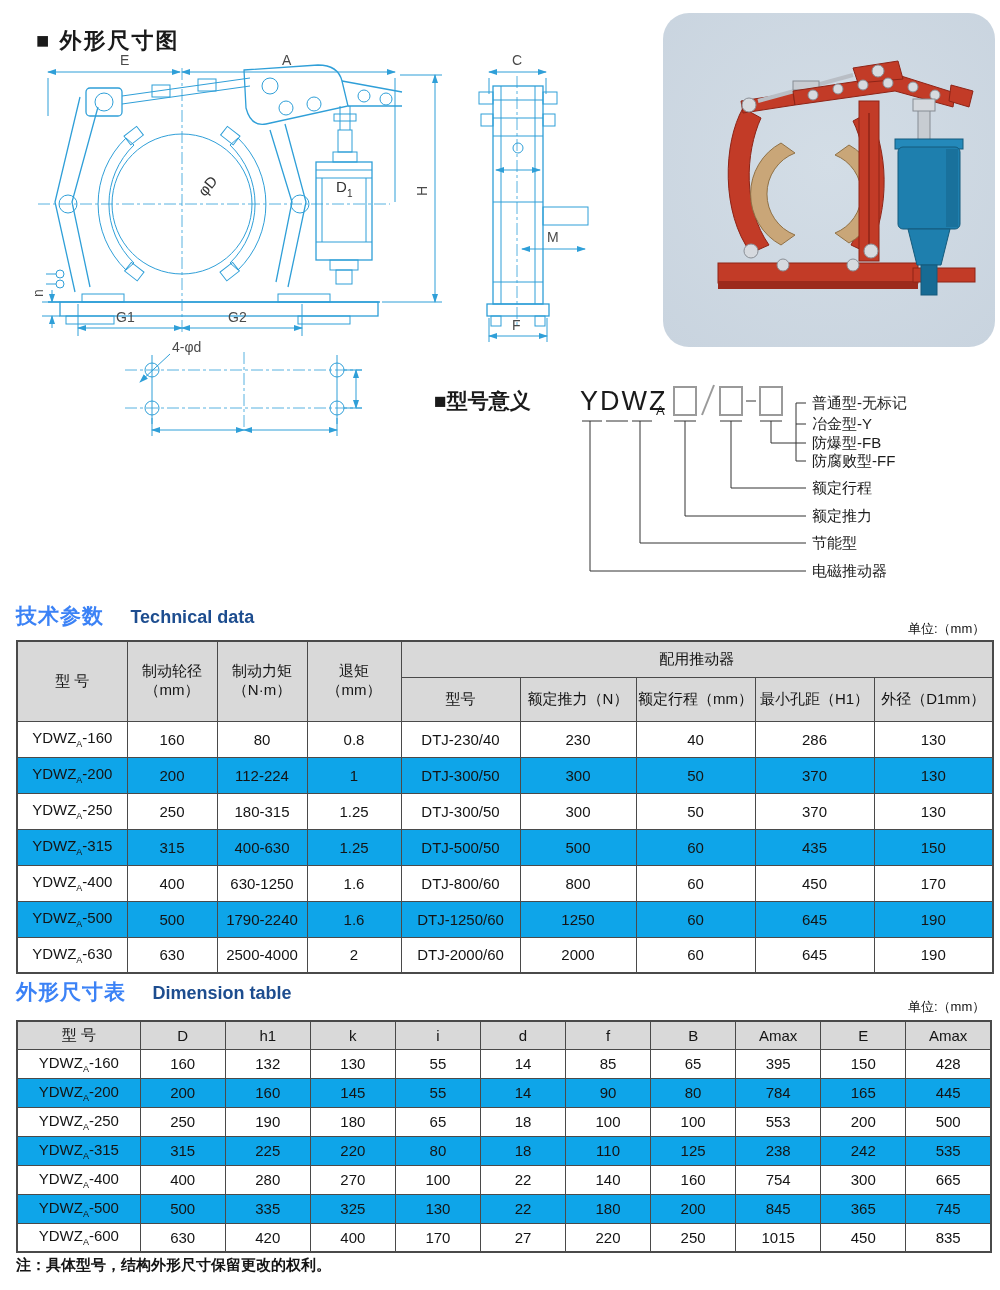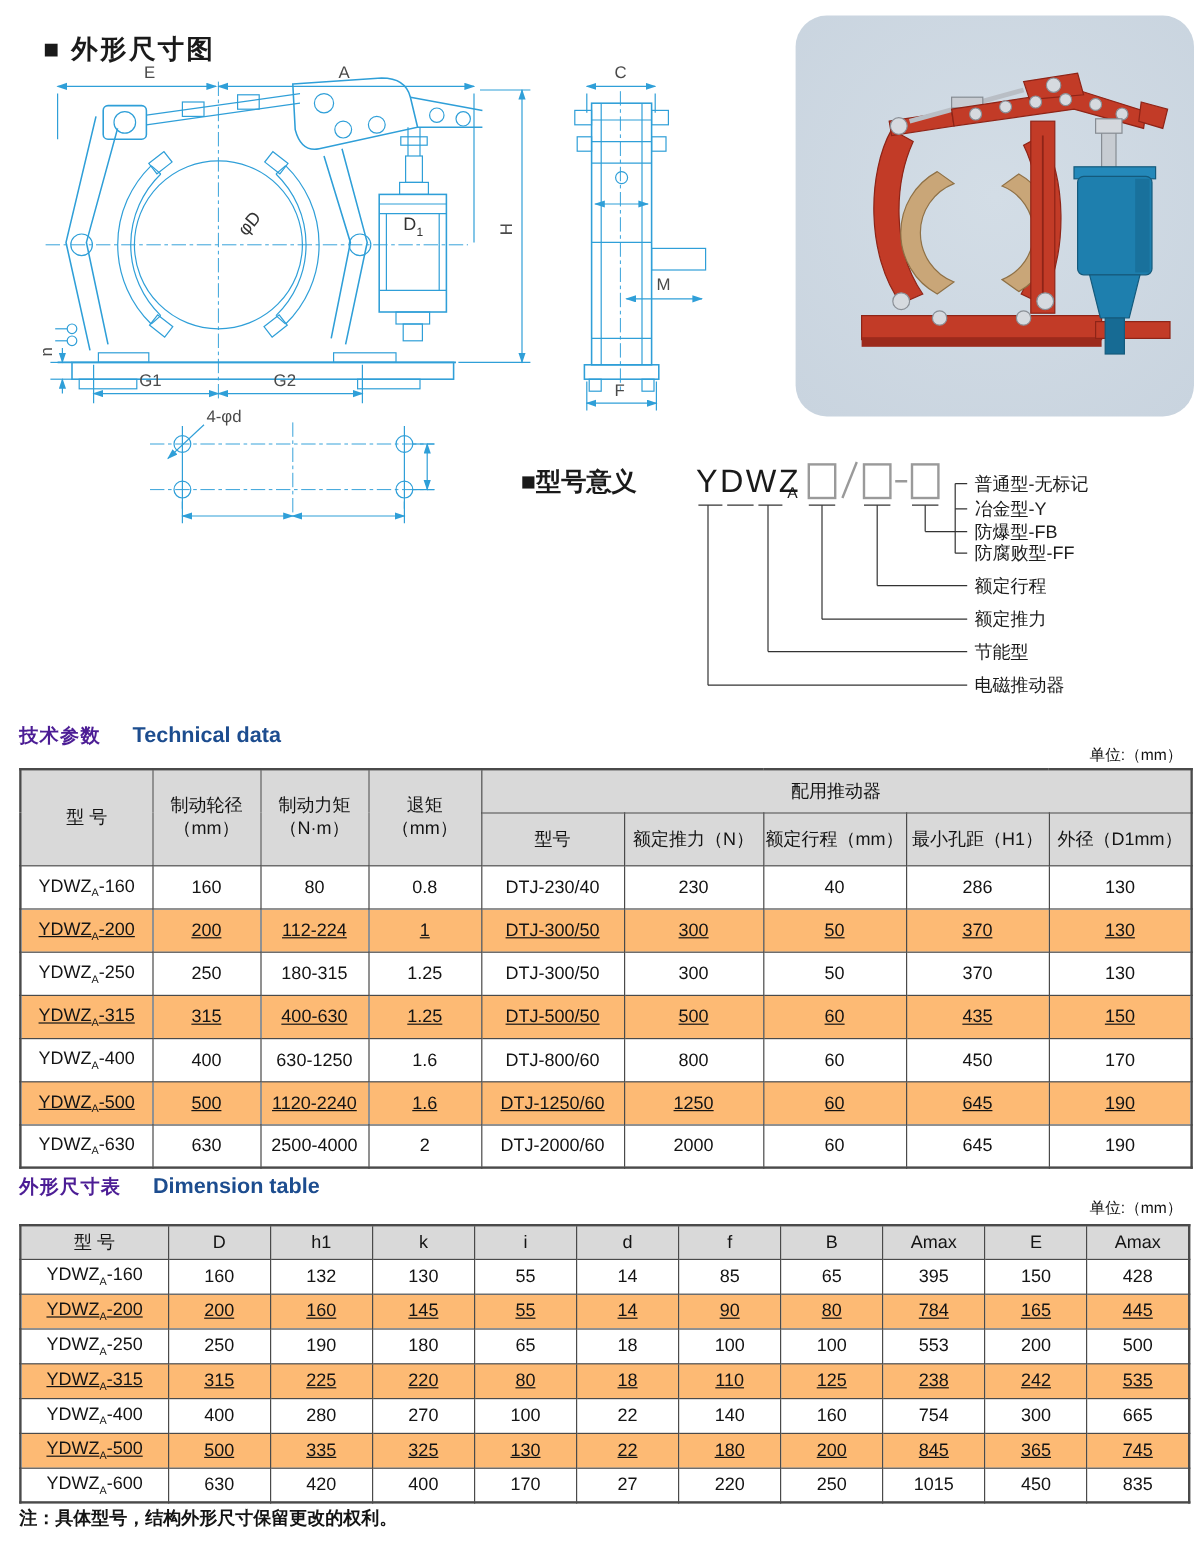--- a/index.html
+++ b/index.html
@@ -2,35 +2,35 @@
 <html><head>
 <meta charset="utf-8">
 <style>
   * { margin:0; padding:0; box-sizing:border-box; }
   html,body { width:1000px; height:1290px; background:#fff;
     font-family:"Liberation Sans","DejaVu Sans",sans-serif; color:#111; }
   .abs { position:absolute; }
   #stage { position:relative; width:1000px; height:1290px; background:#fff; overflow:hidden; }
 
   .sec-title-black { font-size:22px; font-weight:bold; color:#1a1a1a; letter-spacing:2px; }
-  .blue-title-zh { font-size:16px; font-weight:bold; color:#4c1d95; letter-spacing:1px; }
+  .blue-title-zh { font-size:21px; font-weight:bold; color:#3b82f6; letter-spacing:1px; }
   .blue-title-en { font-size:18px; font-weight:bold; color:#1d4d8f; margin-left:22px; }
   .unit-label { font-size:13px; color:#111;text-align:center; }
 
   
   .photo { left:663px; top:13px; width:332px; height:334px; border-radius:26px;
     background:radial-gradient(120% 120% at 50% 45%, #d3dde6 0%, #c9d4df 60%, #bfccd9 100%);
     overflow:hidden; }
 
   
   table { border-collapse:collapse; table-layout:fixed; width:976px; }
   th,td { border:1px solid #4a4a4a; text-align:center; vertical-align:middle;
     font-size:15px; font-weight:normal; color:#141414; white-space:pre-line; overflow:hidden; }
   thead th { background:#d9d9d9; }
-  tr.stripe td { background:#fdba74;text-decoration:underline; }
+  tr.stripe td { background:#0ea5e9; }
   #tech-table thead tr:first-child th { height:36px; }
   #tech-table thead tr:last-child th { height:44px; }
   #tech-table tbody td { height:36px; }
   #dim-table thead th { height:28px; }
   #dim-table tbody td { height:29px; }
   table { border:2px solid #4a4a4a; }
   sub { font-size:9px; }
 
   .note { font-size:15px; font-weight:bold; color:#141414; }
 
@@ -405,21 +405,21 @@
           <td>1.6</td>
           <td>DTJ-800/60</td>
           <td>800</td>
           <td>60</td>
           <td>450</td>
           <td>170</td>
         </tr>
         <tr class="stripe">
           <td>YDWZ<sub>A</sub>-500</td>
           <td>500</td>
-          <td>1120-2240</td>
+          <td>1790-2240</td>
           <td>1.6</td>
           <td>DTJ-1250/60</td>
           <td>1250</td>
           <td>60</td>
           <td>645</td>
           <td>190</td>
         </tr>
         <tr>
           <td>YDWZ<sub>A</sub>-630</td>
           <td>630</td>

